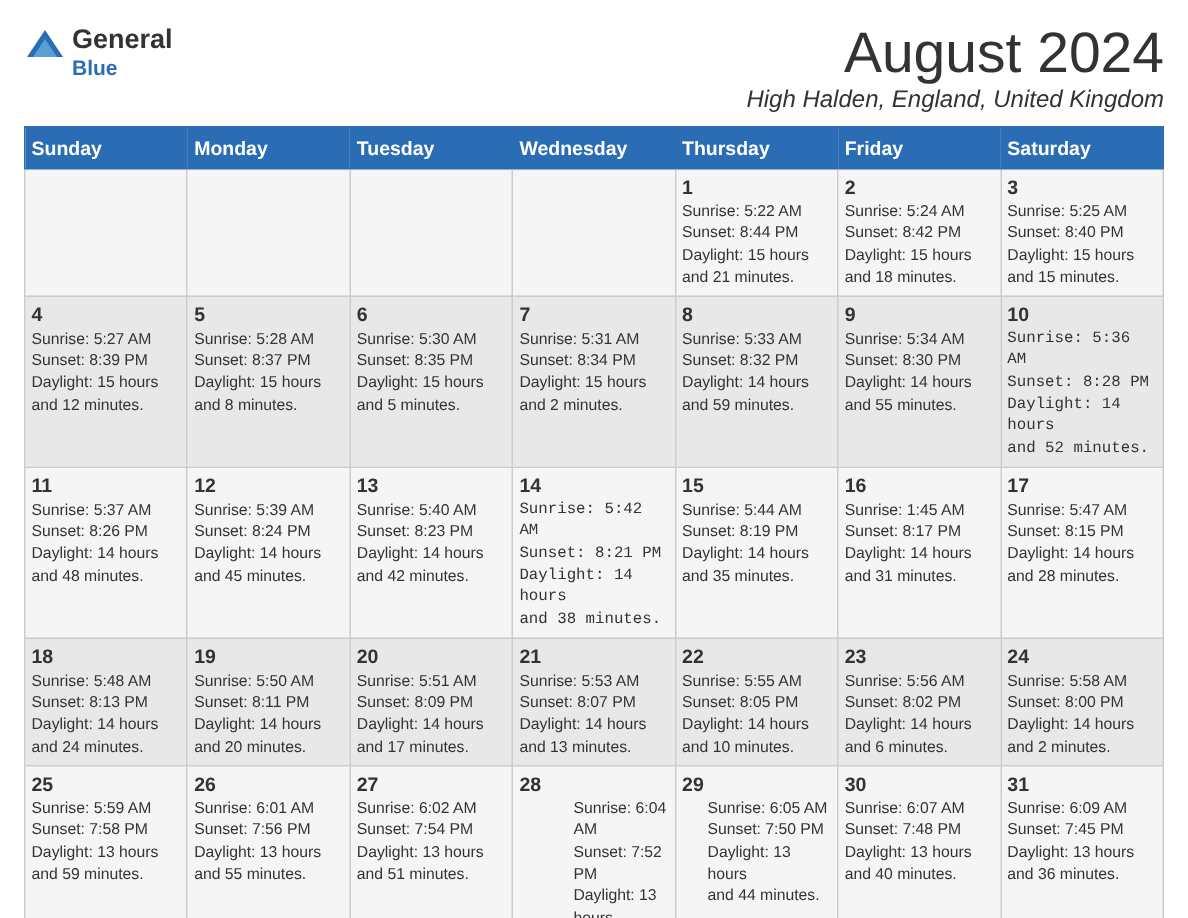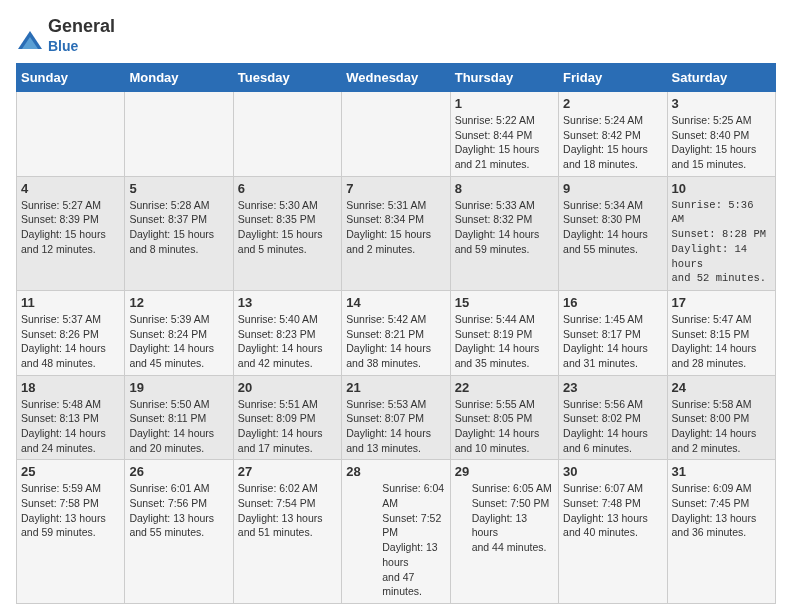--- a/index.html
+++ b/index.html
@@ -11,21 +11,21 @@
       padding: 16px;
     }
     .header-area {
       display: flex;
       justify-content: space-between;
       align-items: flex-start;
       margin-bottom: 8px;
     }
     .logo {
       display: flex;
-      align-items: flex-end;
+      align-items: flex-start;
       gap: 4px;
     }
     .logo-text-general {
       font-size: 18px;
       font-weight: bold;
       color: #333;
     }
     .logo-text-blue {
       font-size: 14px;
       font-weight: bold;
@@ -100,20 +100,24 @@
   <div class="logo">
     <svg class="logo-icon" viewBox="0 0 28 28">
       <polygon points="14,4 26,22 2,22" fill="#2a6db5"></polygon>
       <polygon points="14,10 22,22 6,22" fill="#5a9fd4"></polygon>
     </svg>
     <div>
       <span class="logo-text-general">General</span><br>
       <span class="logo-text-blue">Blue</span>
     </div>
   </div>
+  <div class="title-area">
+    <div class="main-title">August 2024</div>
+    <div class="sub-title">High Halden, England, United Kingdom</div>
+  </div>
 </div>
 
 <table>
   <thead>
     <tr>
     <th>Sunday</th>
         <th>Monday</th>
         <th>Tuesday</th>
         <th>Wednesday</th>
         <th>Thursday</th>
@@ -217,21 +221,21 @@
         </td>
         <td>
           <span class="day-number">13</span>
           <div class="day-info" style="white-space: pre-line;">Sunrise: 5:40 AM
 Sunset: 8:23 PM
 Daylight: 14 hours
 and 42 minutes.</div>
         </td>
         <td>
           <span class="day-number">14</span>
-          <div class="day-info" style="white-space: pre-line;">Sunrise: 5:42 AM
+          <div class="day-info" style="white-space: pre-line; font-family: Liberation Mono, monospace;">Sunrise: 5:42 AM
 Sunset: 8:21 PM
 Daylight: 14 hours
 and 38 minutes.</div>
         </td>
         <td>
           <span class="day-number">15</span>
           <div class="day-info" style="white-space: pre-line;">Sunrise: 5:44 AM
 Sunset: 8:19 PM
 Daylight: 14 hours
 and 35 minutes.</div>

